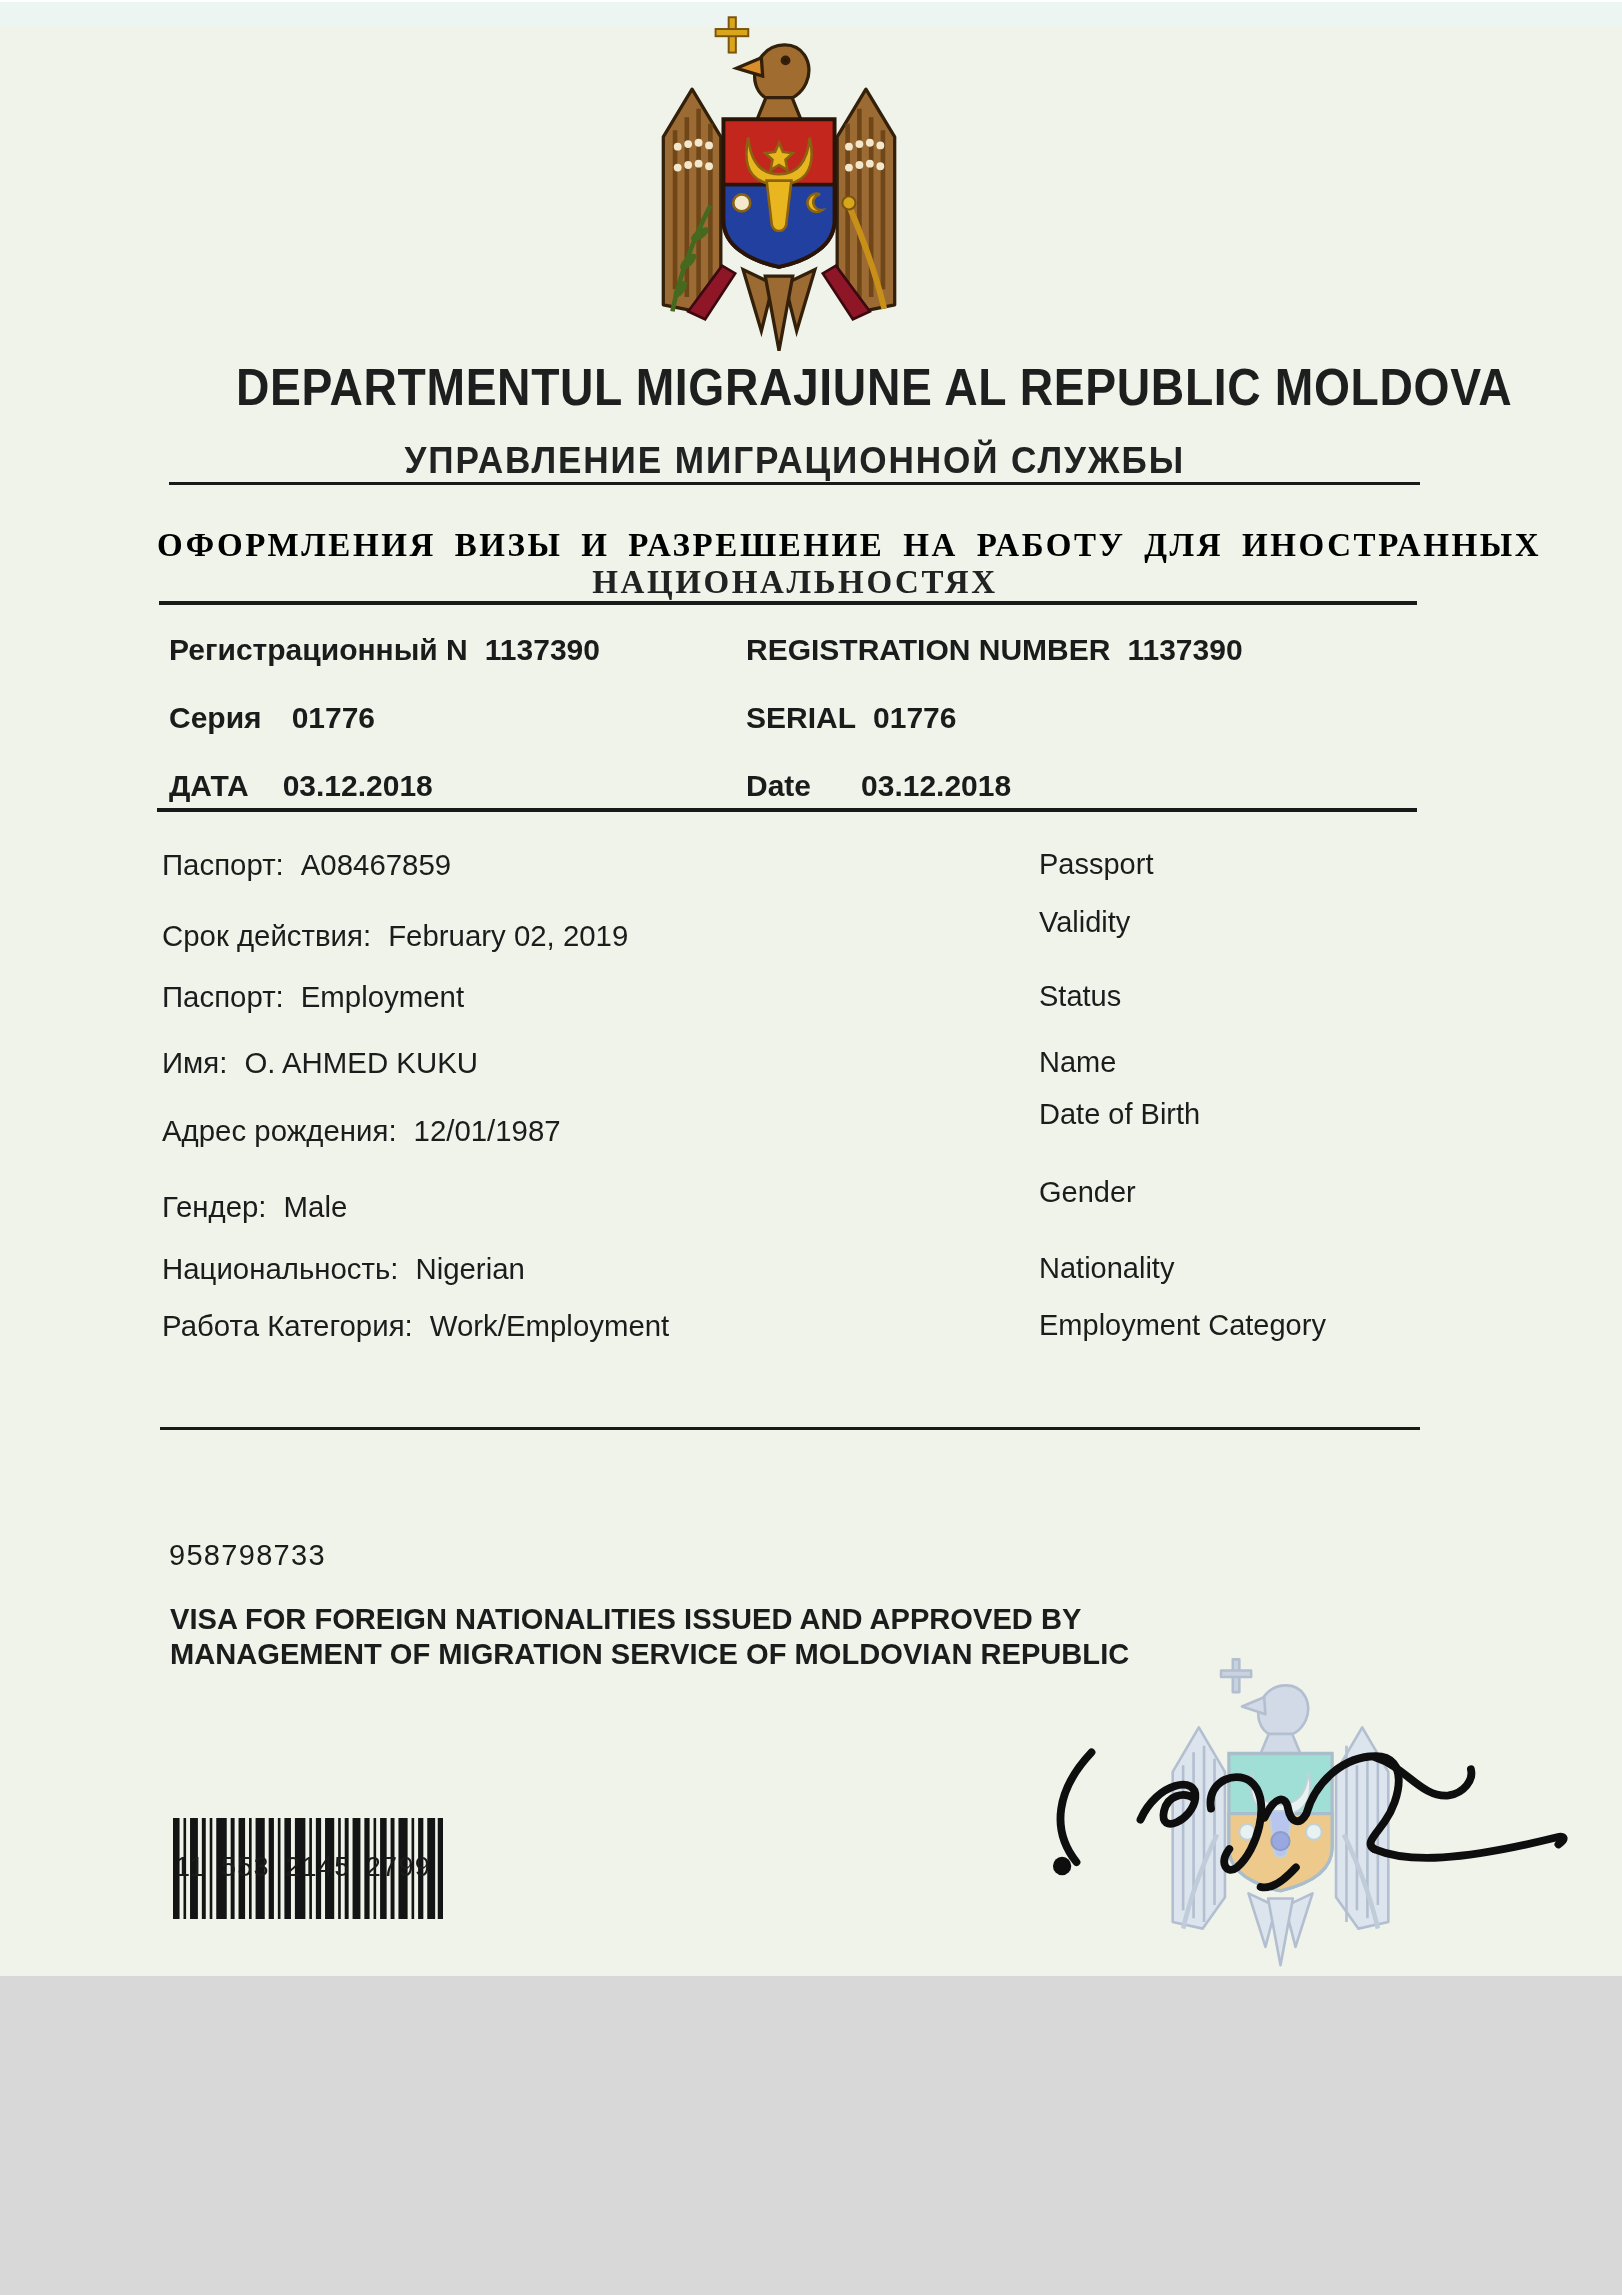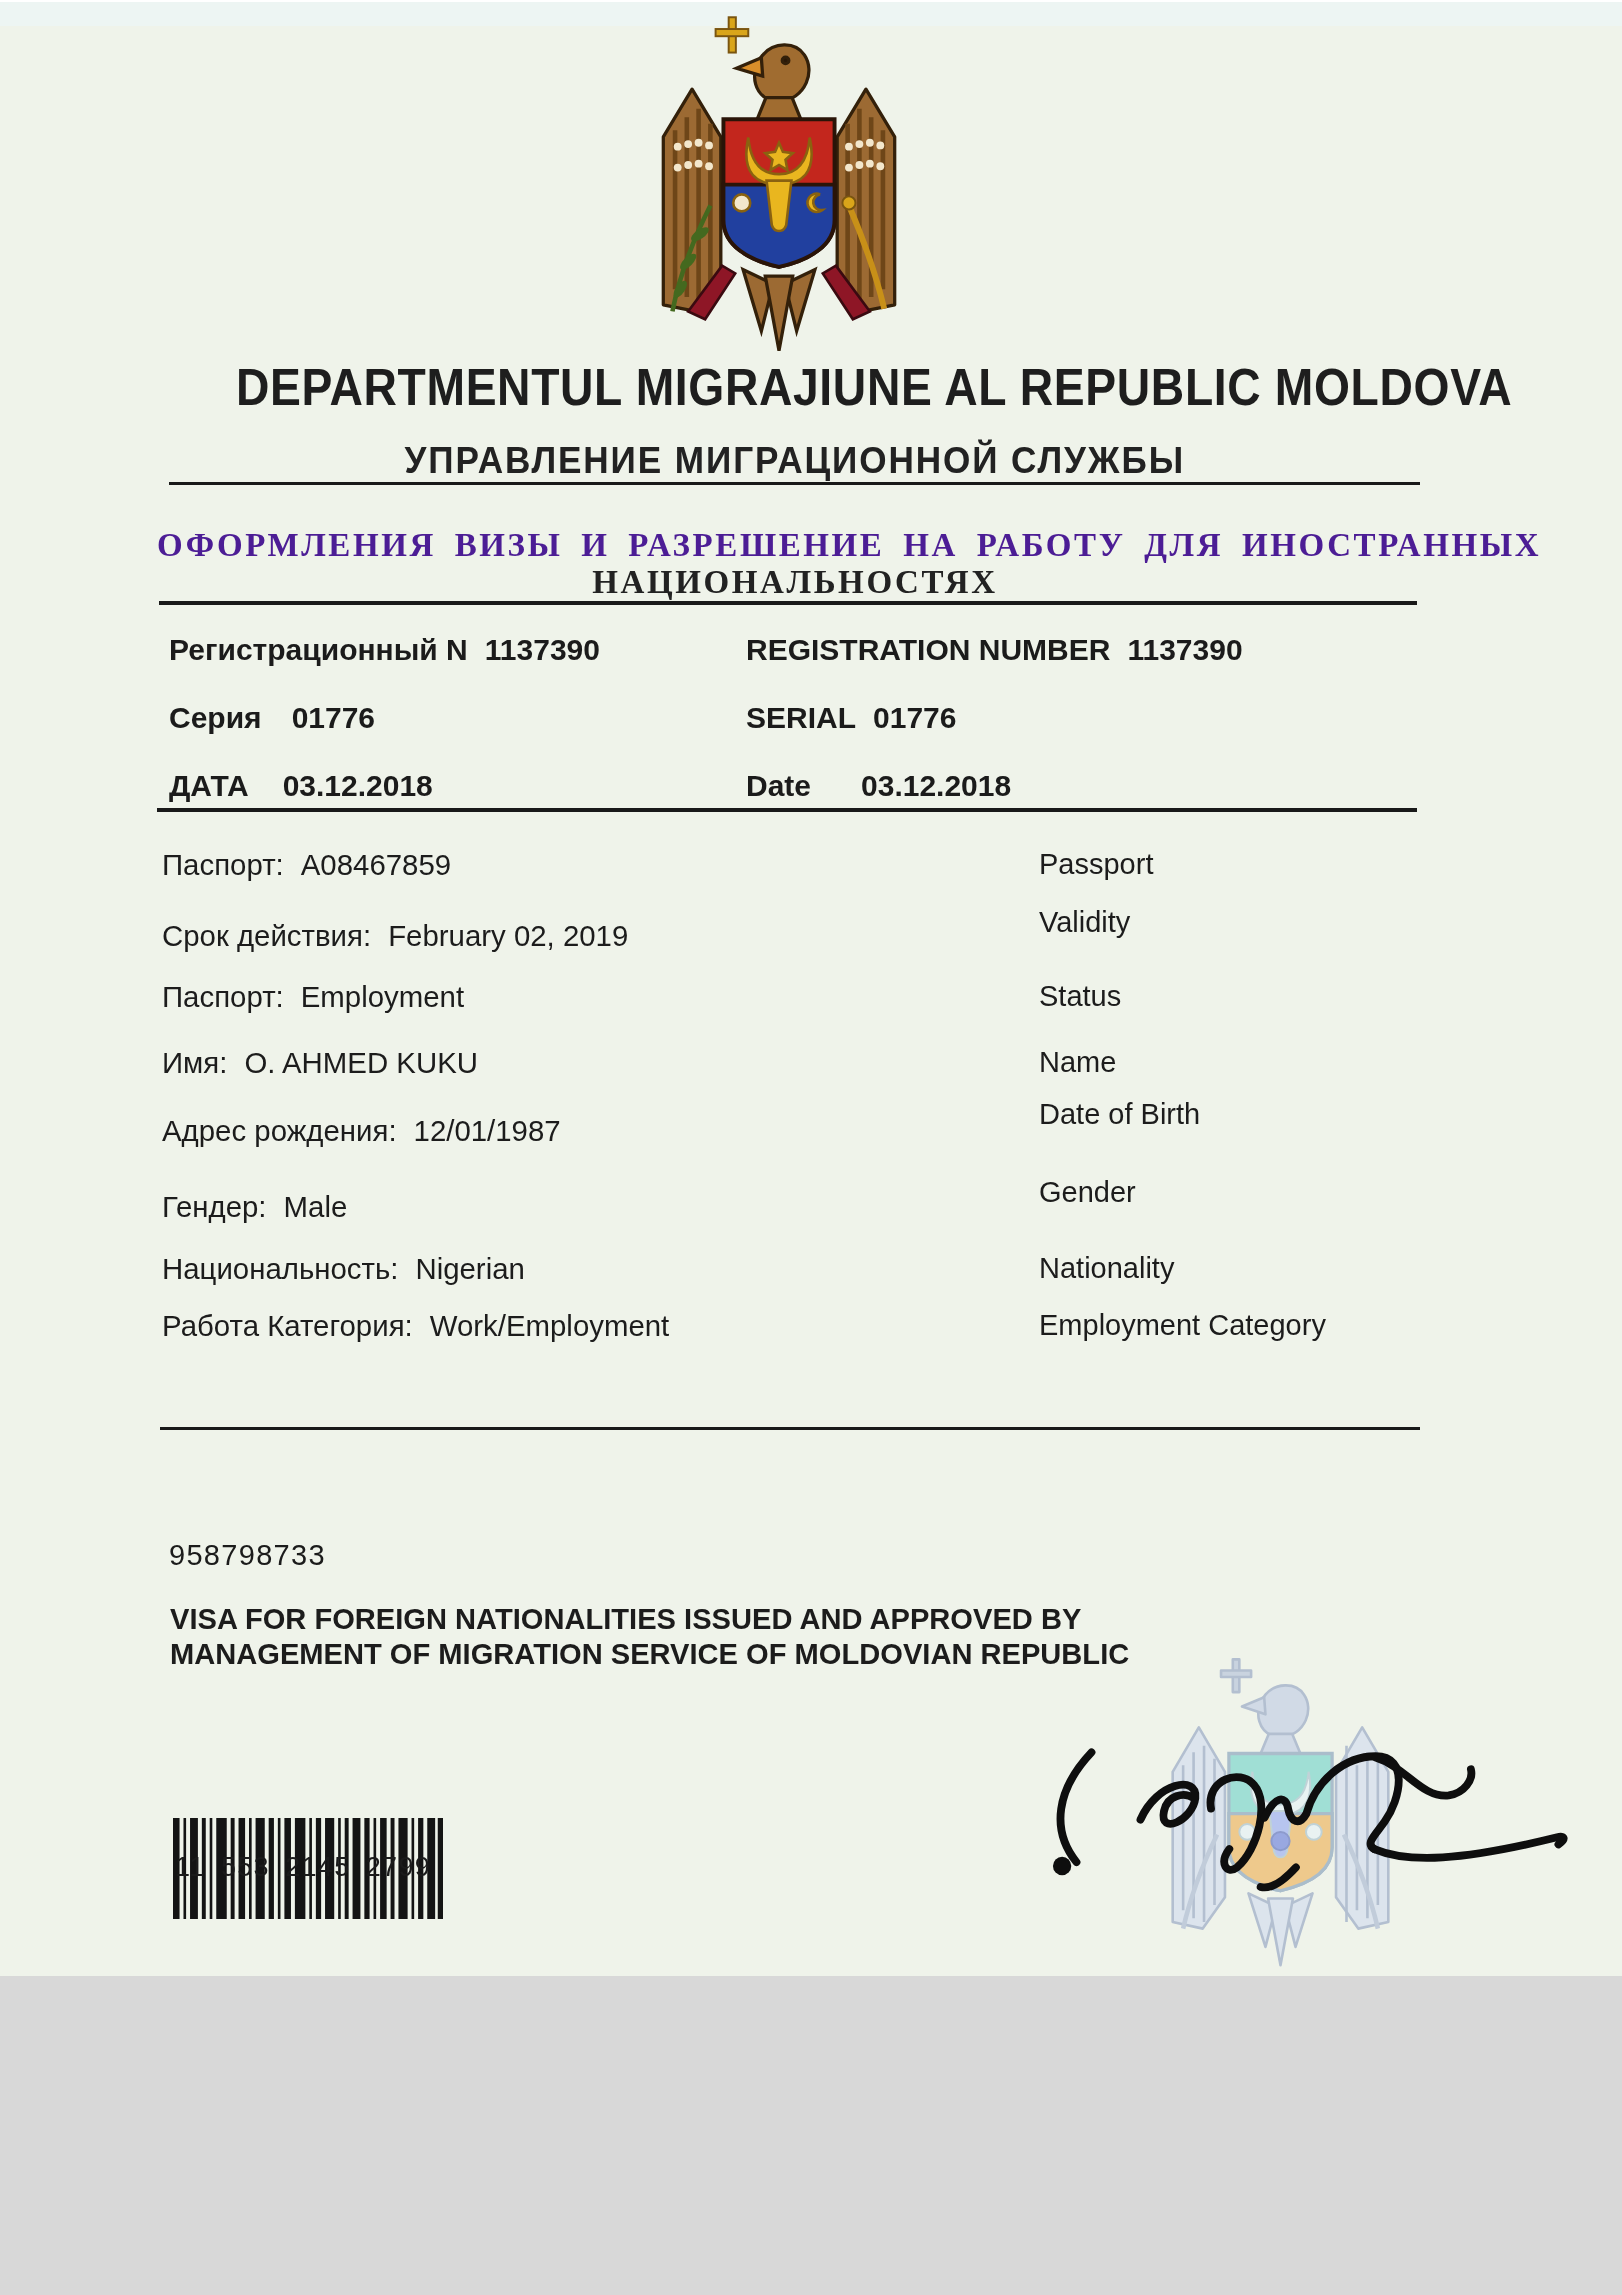--- a/index.html
+++ b/index.html
@@ -13,21 +13,21 @@
   .subtitle{position:absolute;left:157px;top:440px;width:1276px;text-align:center;
             font-size:37px;font-weight:700;letter-spacing:2px;white-space:nowrap;color:#222;}
   .subtitle .cx{display:inline-block;transform:scaleX(.95);transform-origin:center;}
   .rule{position:absolute;background:#191919;}
   .rule-a{left:169px;top:482px;width:1251px;height:3.3px;}
   .rule-b{left:159px;top:601px;width:1258px;height:3.9px;}
   .rule-c{left:157px;top:808px;width:1260px;height:3.9px;}
   .rule-d{left:160px;top:1427px;width:1260px;height:3.3px;}
   .heading1{position:absolute;left:157px;top:527px;width:1276px;text-align:right;
             font-family:"Liberation Serif",serif;font-weight:700;font-size:33px;
-            letter-spacing:2.6px;word-spacing:7.9px;white-space:nowrap;color:#4c1d95;}
+            letter-spacing:2.6px;word-spacing:7.9px;white-space:nowrap;color:#000000;}
   .heading2{position:absolute;left:157px;top:564px;width:1276px;text-align:center;
             font-family:"Liberation Serif",serif;font-weight:700;font-size:33px;
             letter-spacing:2.6px;color:#222;}
   .reg-row{position:absolute;left:169px;width:1276px;font-size:30px;font-weight:700;white-space:nowrap;}
   .reg-1{top:633px;} .reg-2{top:701px;} .reg-3{top:769px;}
   .reg-row .val{margin-left:17px;}
   .reg-2 .ru .val{margin-left:30px;}
   .reg-3 .ru .val{margin-left:34px;}
   .reg-row .en{position:absolute;left:577px;top:0;}
   .reg-3 .en .val{margin-left:50px;}

